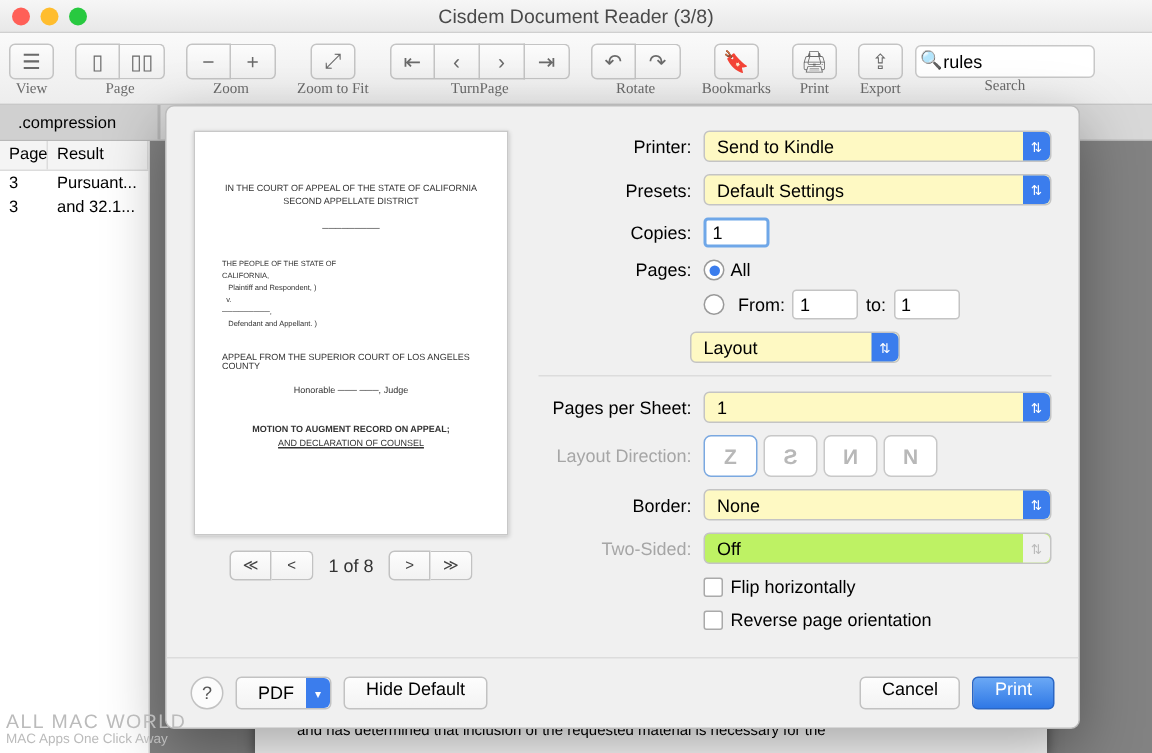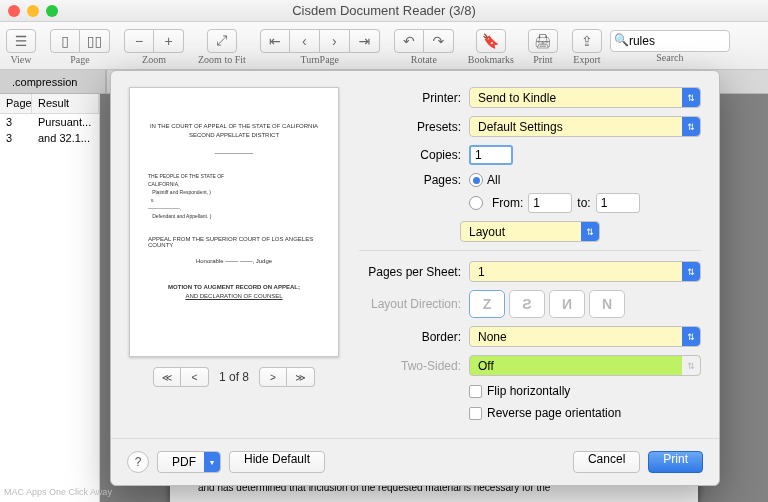--- a/index.html
+++ b/index.html
@@ -380,14 +380,15 @@
         <span class="caret">▾</span>
       </div>
     <div class="mac-btn">Hide Default</div>
     <div class="spacer"></div>
     <div class="mac-btn">Cancel</div>
     <div class="mac-btn primary">Print</div>
   </div>
 </div>
 
 <div class="watermark">
+  <div class="big">ALL MAC WORLD</div>
   <div>MAC Apps One Click Away</div>
 </div>
 
 </body></html>

